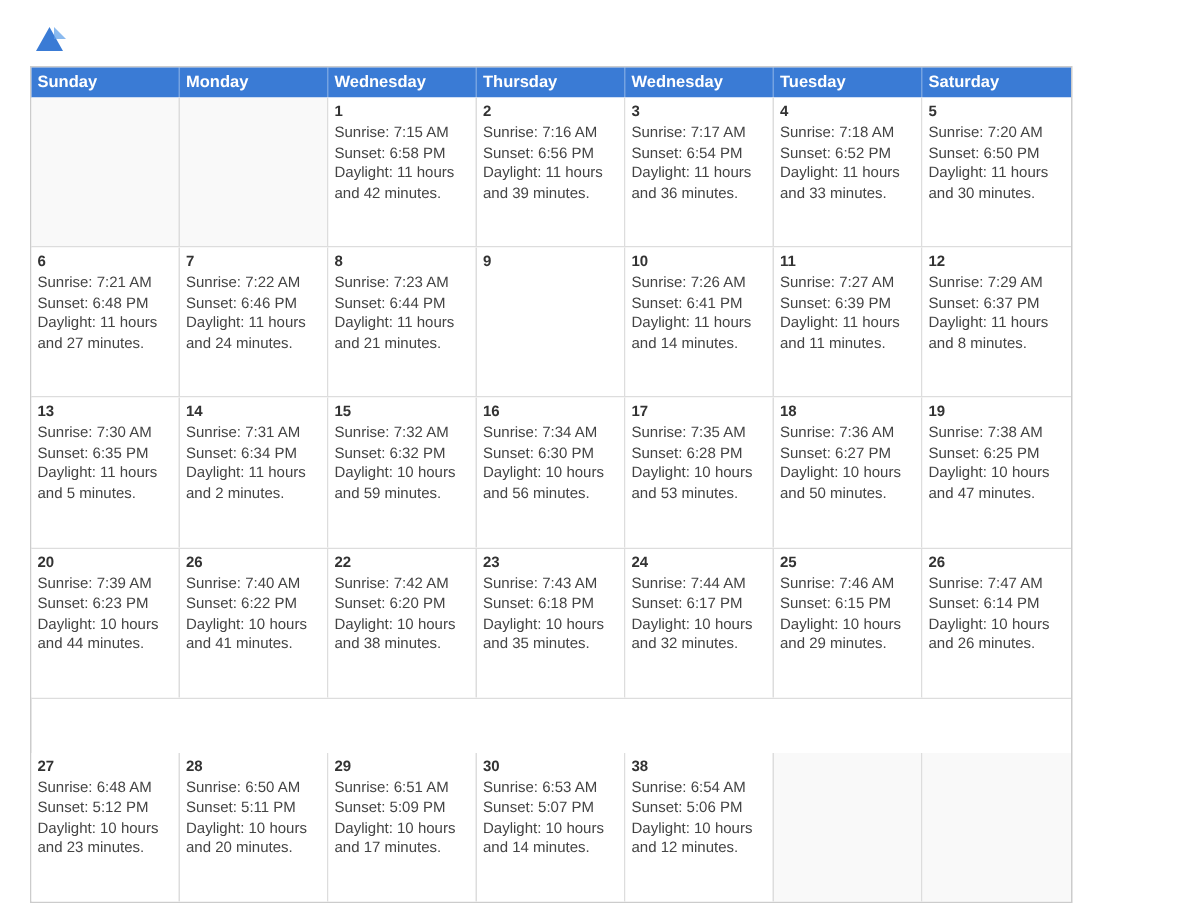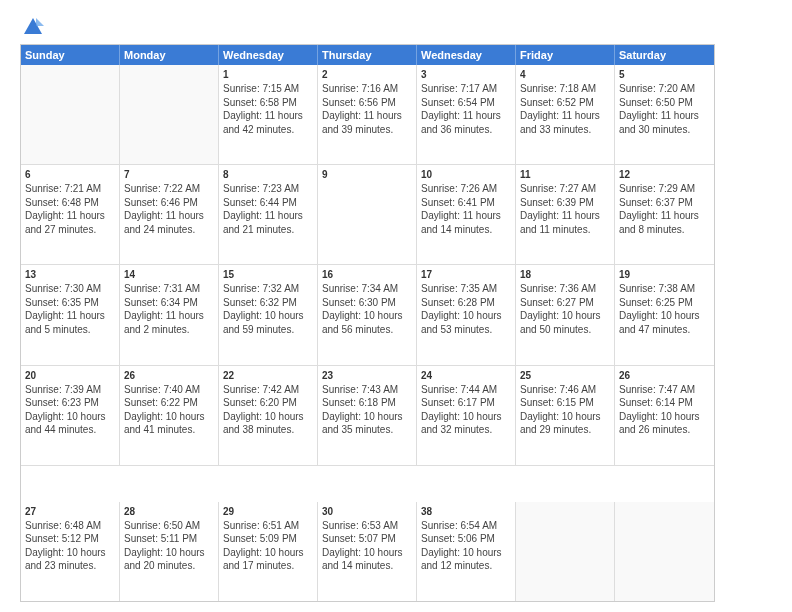--- a/index.html
+++ b/index.html
@@ -137,21 +137,21 @@
     </div>
   </div>
 
   <div class="calendar">
     <div class="cal-header-row">
     <div class="cal-header-cell">Sunday</div>
         <div class="cal-header-cell">Monday</div>
         <div class="cal-header-cell">Wednesday</div>
         <div class="cal-header-cell">Thursday</div>
         <div class="cal-header-cell">Wednesday</div>
-        <div class="cal-header-cell">Friday</div>
+        <div class="cal-header-cell">Tuesday</div>
         <div class="cal-header-cell">Saturday</div>
       </div>
     <div class="cal-body">
     <div class="cal-row">
           <div class="cal-cell empty"></div>
           <div class="cal-cell empty"></div>
           <div class="cal-cell">
             <span class="day-number">1</span>
             <div class="cell-detail">Sunrise: 7:15 AM<br>Sunset: 6:58 PM<br>Daylight: 11 hours and 42 minutes.</div>
           </div>

